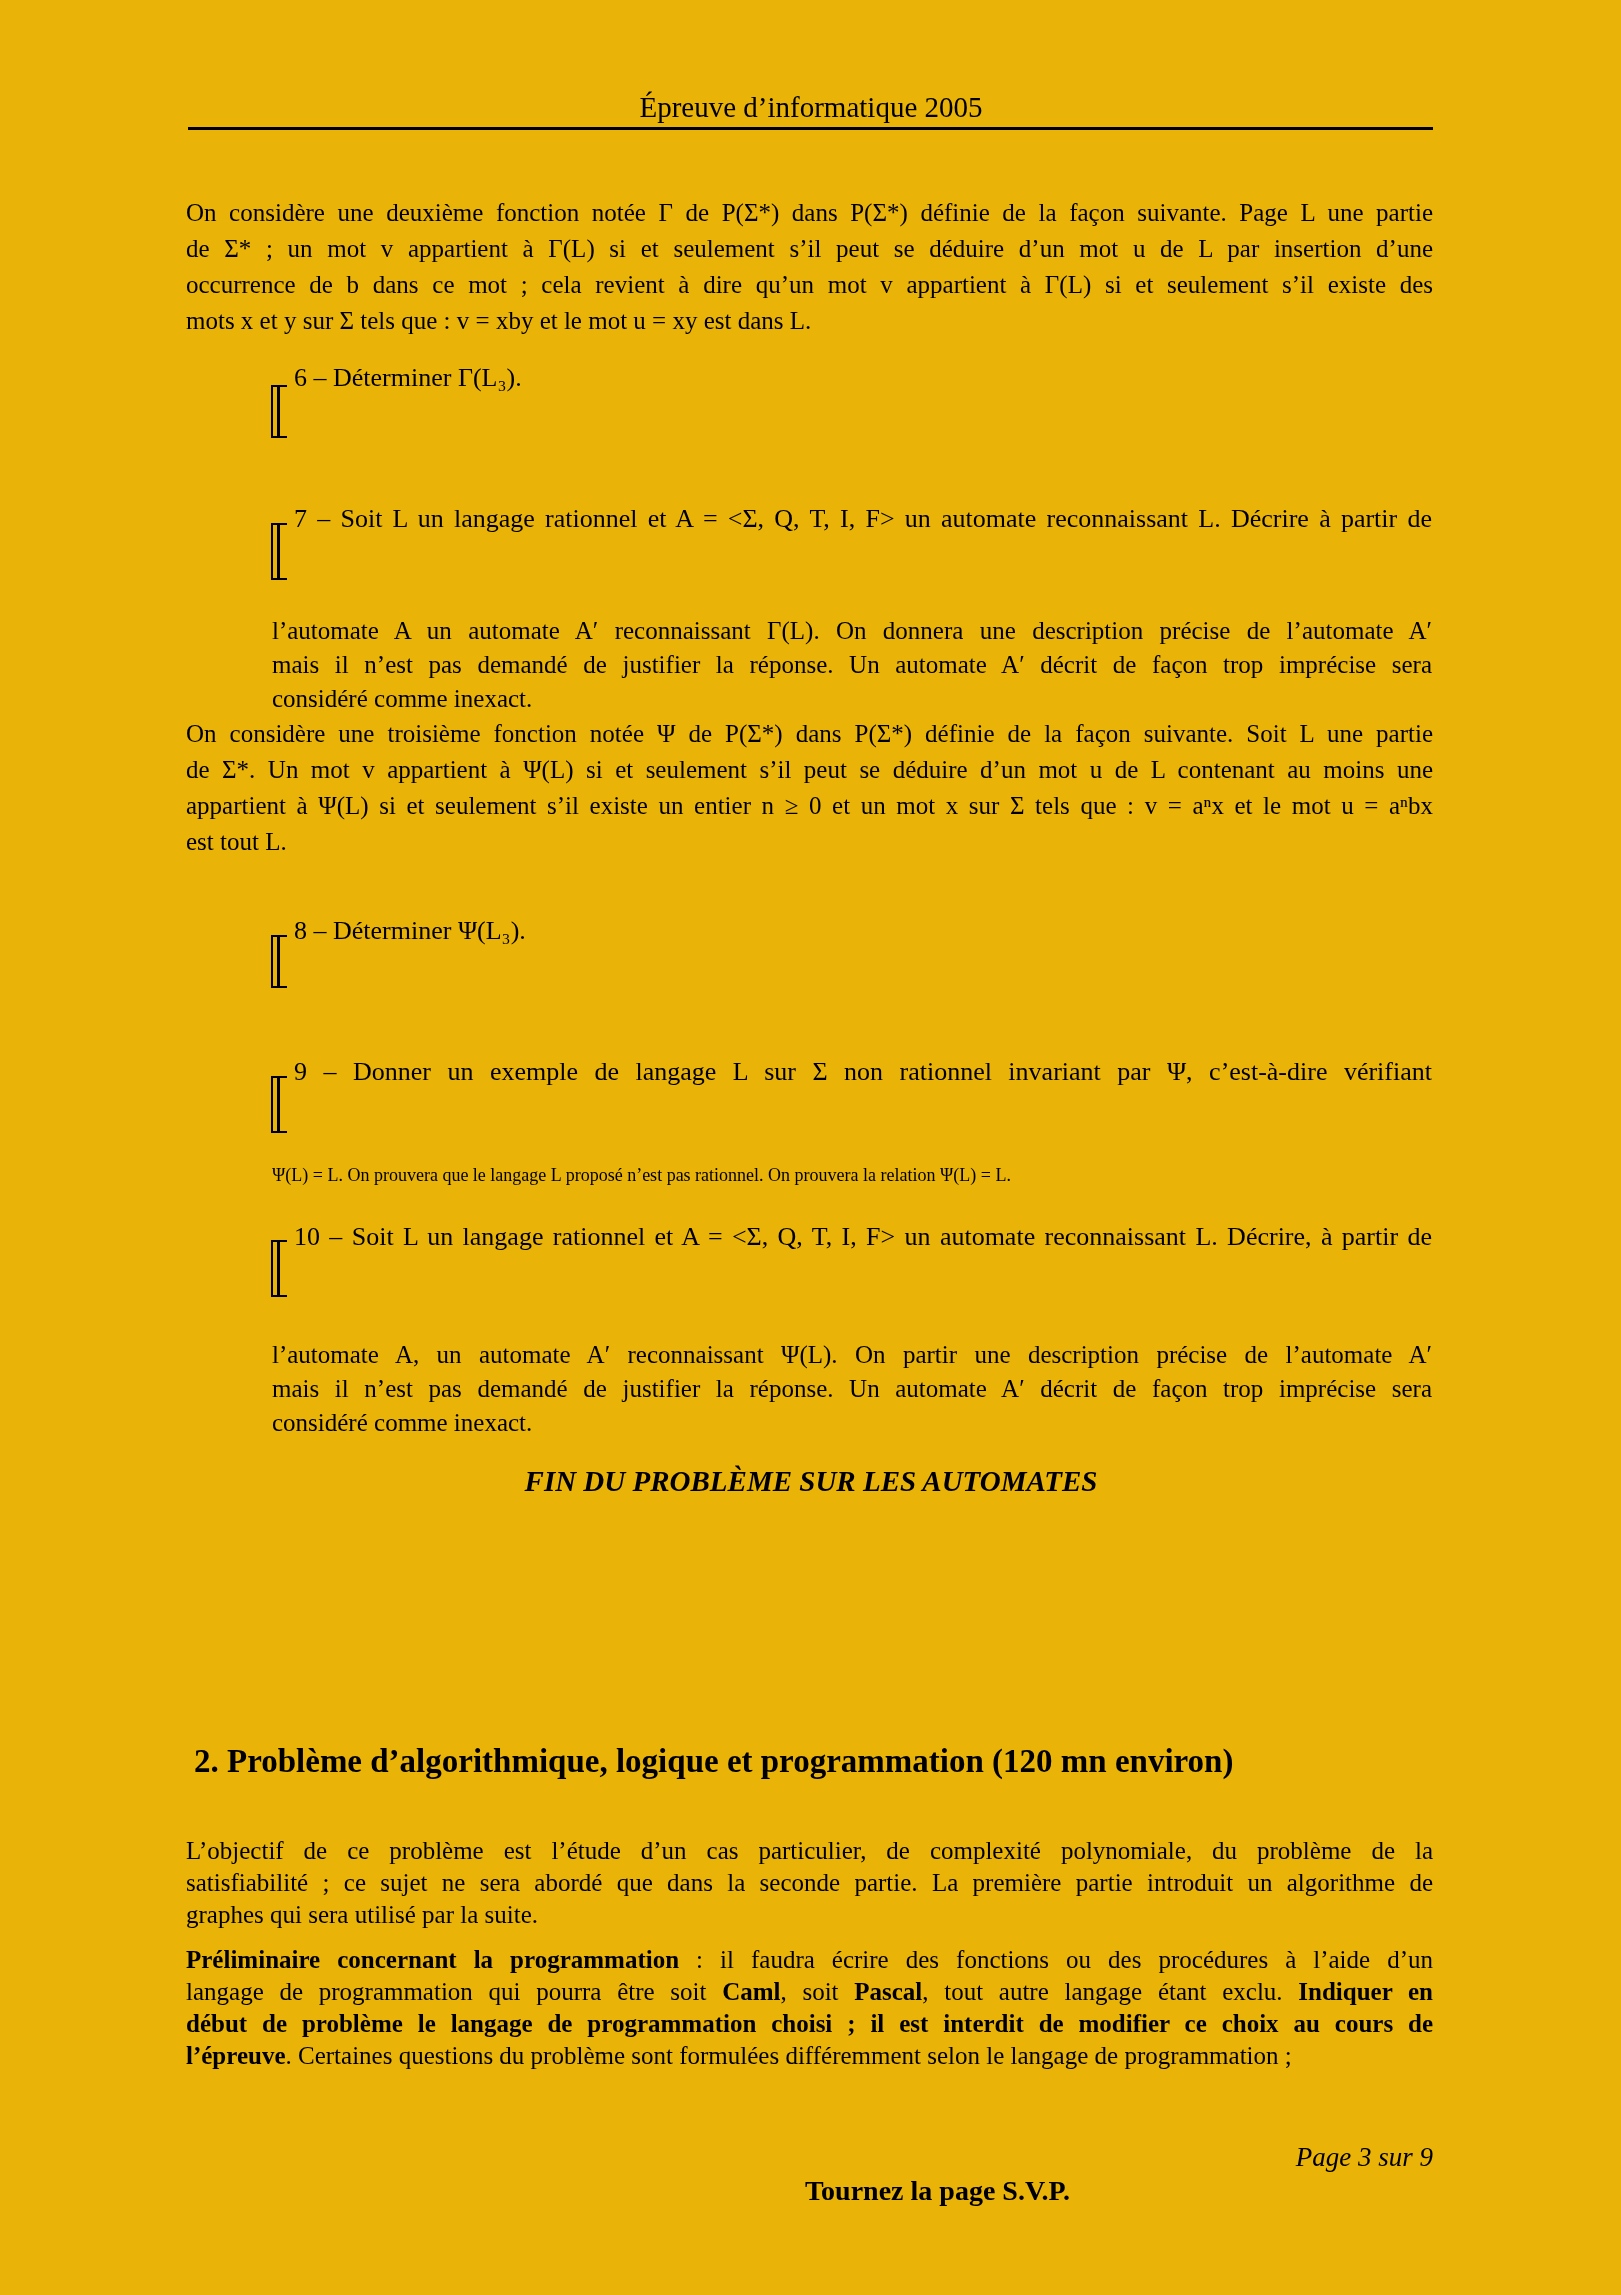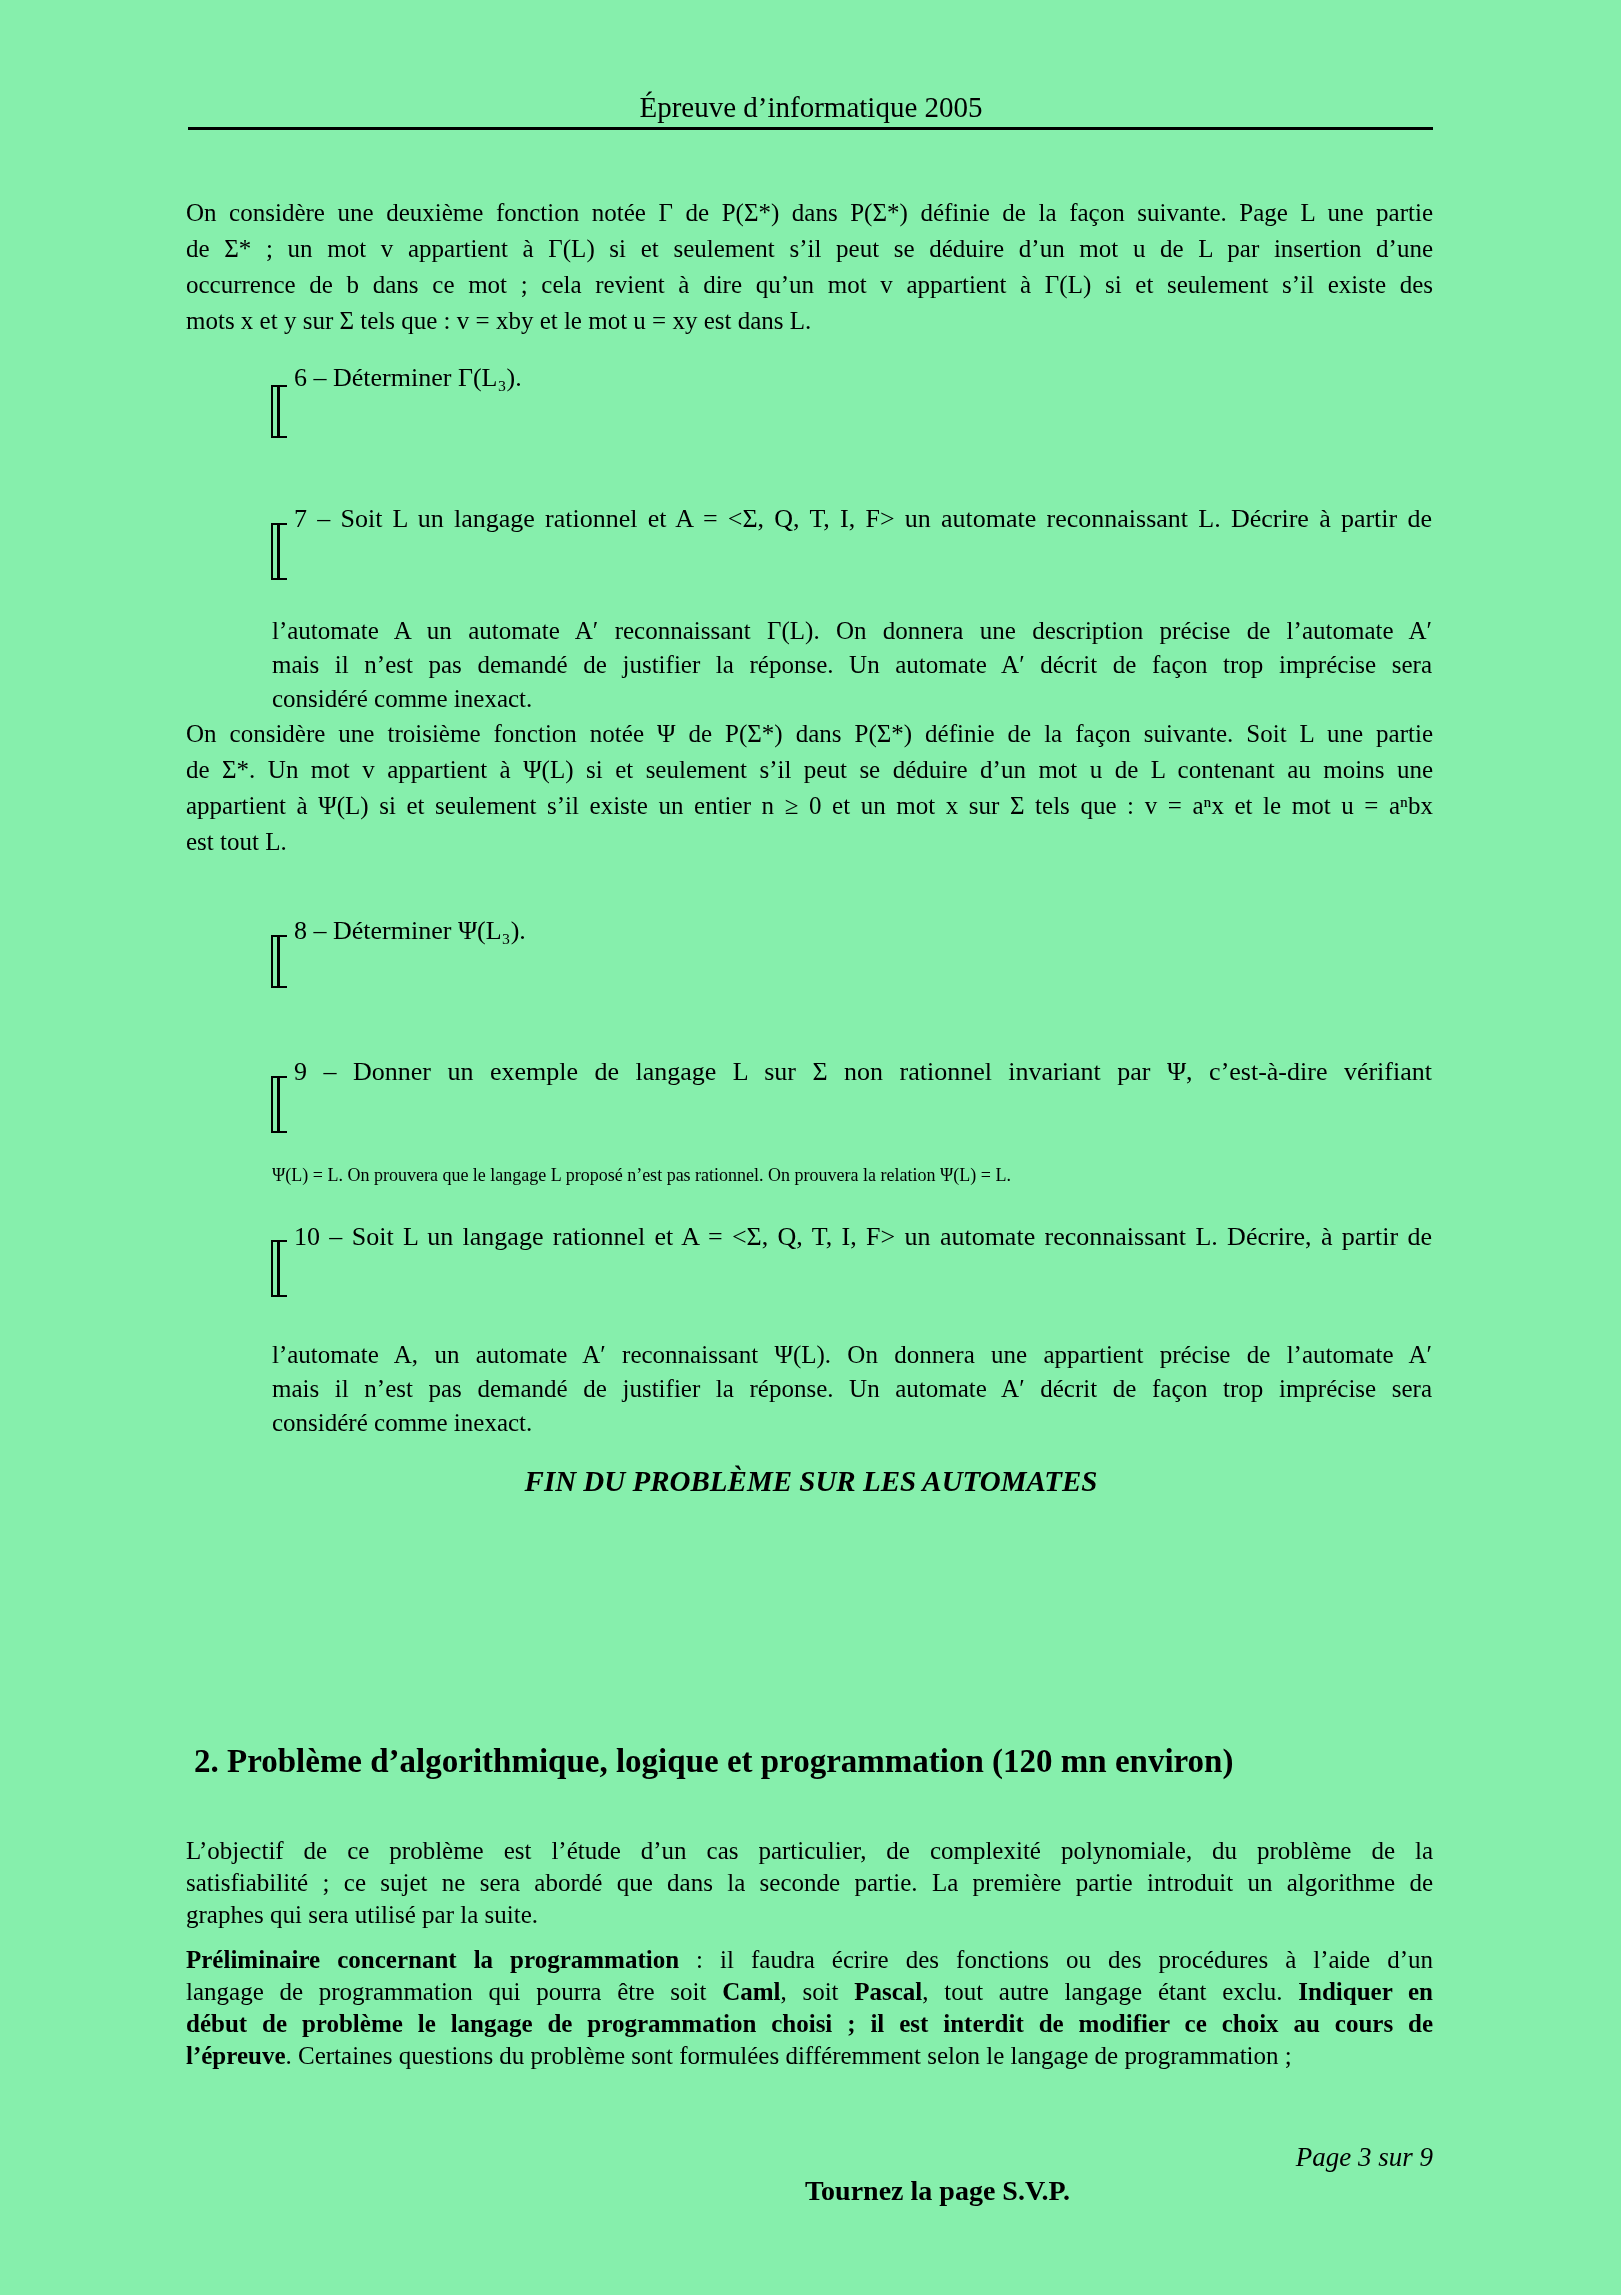--- a/index.html
+++ b/index.html
@@ -1,19 +1,19 @@
 <!DOCTYPE html>
 <html style="font-size:12.6px"><head>
 <meta charset="utf-8">
 <style>
   html,body{margin:0;padding:0;background:#888;}
   #page{
     position:relative;
     width:1622px;height:2295px;
-    background:#86efac;
+    background:#eab308;
     font-family:"Liberation Serif","DejaVu Serif",serif;
     color:#000;
   }
   .abs{position:absolute;}
   
   #doc-title{top:91px;left:0;width:1622px;text-align:center;font-size:29px;}
   #head-rule{top:127px;left:188px;width:1245px;height:3.1px;background:#000;}
   
   .body-txt{font-size:25px;line-height:36px;}
   .body-txt2{font-size:25px;line-height:32px;}
@@ -94,21 +94,21 @@
   <div class="abs wbracket" id="bracket-q8"></div>
   <div class="abs q-line" id="q8-text">8 – Déterminer Ψ(L₃).</div>
 
   <div class="abs wbracket" id="bracket-q9"></div>
   <div class="abs q-line jline" id="q9-text">9 – Donner un exemple de langage L sur Σ non rationnel invariant par Ψ, c’est-à-dire vérifiant</div>
   <div class="abs" id="psi-eq-line">Ψ(L) = L. On prouvera que le langage L proposé n’est pas rationnel. On prouvera la relation Ψ(L) = L.</div>
 
   <div class="abs wbracket" id="bracket-q10"></div>
   <div class="abs q-line jline" id="q10-text">10 – Soit L un langage rationnel et A = &lt;Σ, Q, T, I, F&gt; un automate reconnaissant L. Décrire, à partir de</div>
   <div class="abs cont-txt" id="q10-cont">
-    <div class="jline">l’automate A, un automate A′ reconnaissant Ψ(L). On donnera une appartient précise de l’automate A′</div>
+    <div class="jline">l’automate A, un automate A′ reconnaissant Ψ(L). On partir une description précise de l’automate A′</div>
     <div class="jline">mais il n’est pas demandé de justifier la réponse. Un automate A′ décrit de façon trop imprécise sera</div>
     <div>considéré comme inexact.</div>
   </div>
 
   <div class="abs" id="fin-line">FIN DU PROBLÈME SUR LES AUTOMATES</div>
 
   <div class="abs" id="section2-title">2. Problème d’algorithmique, logique et programmation (120 mn environ)</div>
 
   <div class="abs body-txt2" id="para-objectif">
     <div class="jline">L’objectif de ce problème est l’étude d’un cas particulier, de complexité polynomiale, du problème de la</div>

